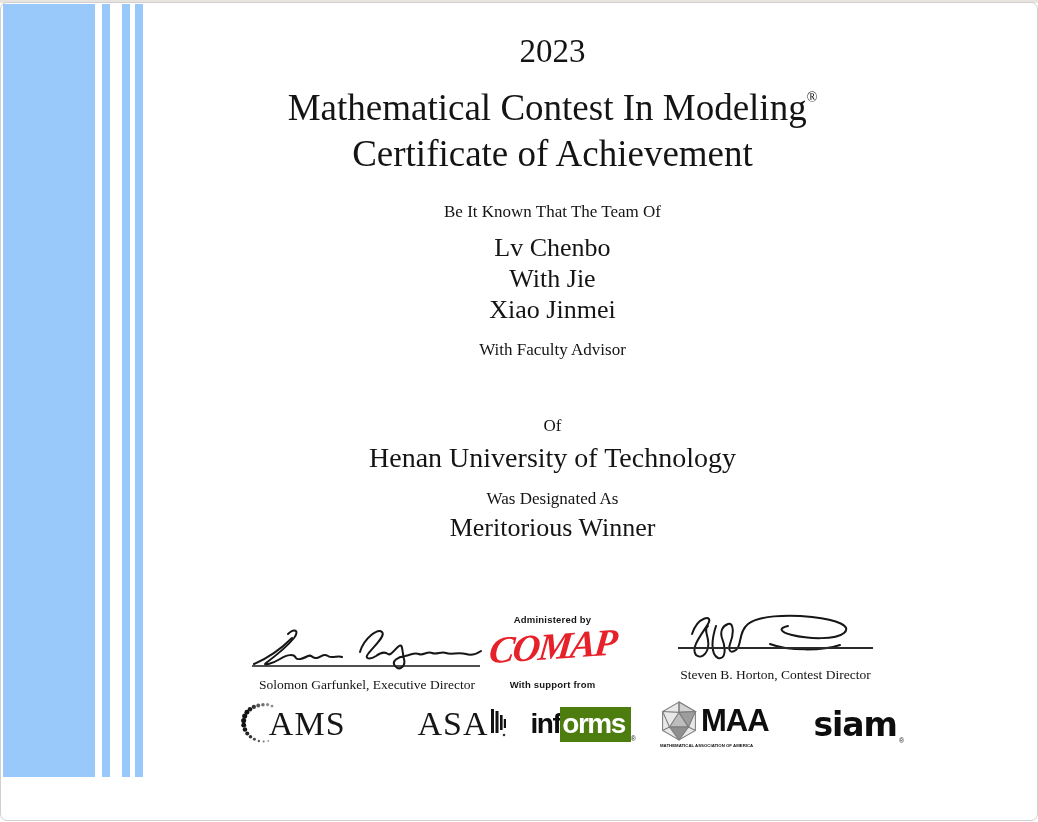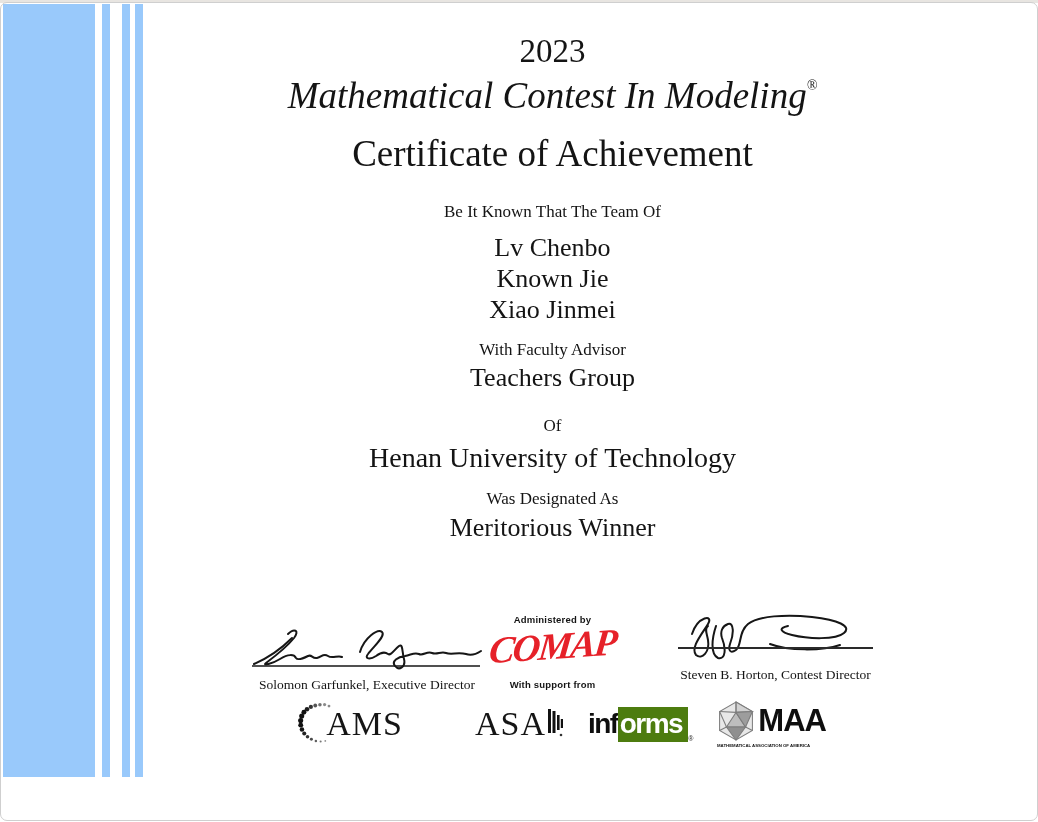--- a/index.html
+++ b/index.html
@@ -44,30 +44,29 @@
 <div class="page">
   <div class="top-strip"></div>
 
   <div class="bar" style="left:3px;width:92px;background:#99c9fb;"></div>
   <div class="bar" style="left:102px;width:8px;background:#99c9fb;"></div>
   <div class="bar" style="left:122px;width:8px;background:#99c9fb;"></div>
   <div class="bar" style="left:135px;width:8px;background:#99c9fb;"></div>
 
   <div class="content">
     <div class="line year" style="top:34px;">2023</div>
-    <div class="line title" style="top:76px;font-style:italic;"><span>Mathematical Contest In Modeling</span><sup>®</sup></div>
+    <div class="line title" style="top:88px;"><span>Mathematical Contest In Modeling</span><sup>®</sup></div>
     <div class="line title" style="top:134px;">Certificate of Achievement</div>
 
     <div class="line small-label" style="top:203px;">Be It Known That The Team Of</div>
     <div class="line name" style="top:234px;">Lv Chenbo</div>
-    <div class="line name" style="top:265px;">Known Jie</div>
+    <div class="line name" style="top:265px;">With Jie</div>
     <div class="line name" style="top:296px;">Xiao Jinmei</div>
 
     <div class="line small-label" style="top:341px;">With Faculty Advisor</div>
-    <div class="line name" style="top:364px;">Teachers Group</div>
 
     <div class="line small-label" style="top:417px;">Of</div>
     <div class="line institution" style="top:443px;">Henan University of Technology</div>
 
     <div class="line small-label" style="top:490px;">Was Designated As</div>
     <div class="line name" style="top:514px;">Meritorious Winner</div>
   </div>
 
   <div class="sig-row">
 
@@ -161,16 +160,20 @@
             <line x1="3" y1="34" x2="11" y2="30"></line>
             <line x1="41" y1="34" x2="33" y2="30"></line>
             <line x1="22" y1="45" x2="22" y2="45"></line>
           </g>
         </svg>
         <span class="maa-text">MAA</span>
       </div>
       <div class="maa-caption">MATHEMATICAL ASSOCIATION OF AMERICA</div>
     </div>
 
+    <div class="logo">
+      <span class="siam-text">siam</span>
+      <span class="reg-tiny" style="margin-left:2px;">®</span>
+    </div>
   </div>
 
   <div class="frame"></div>
 </div>
 
 </body></html>

